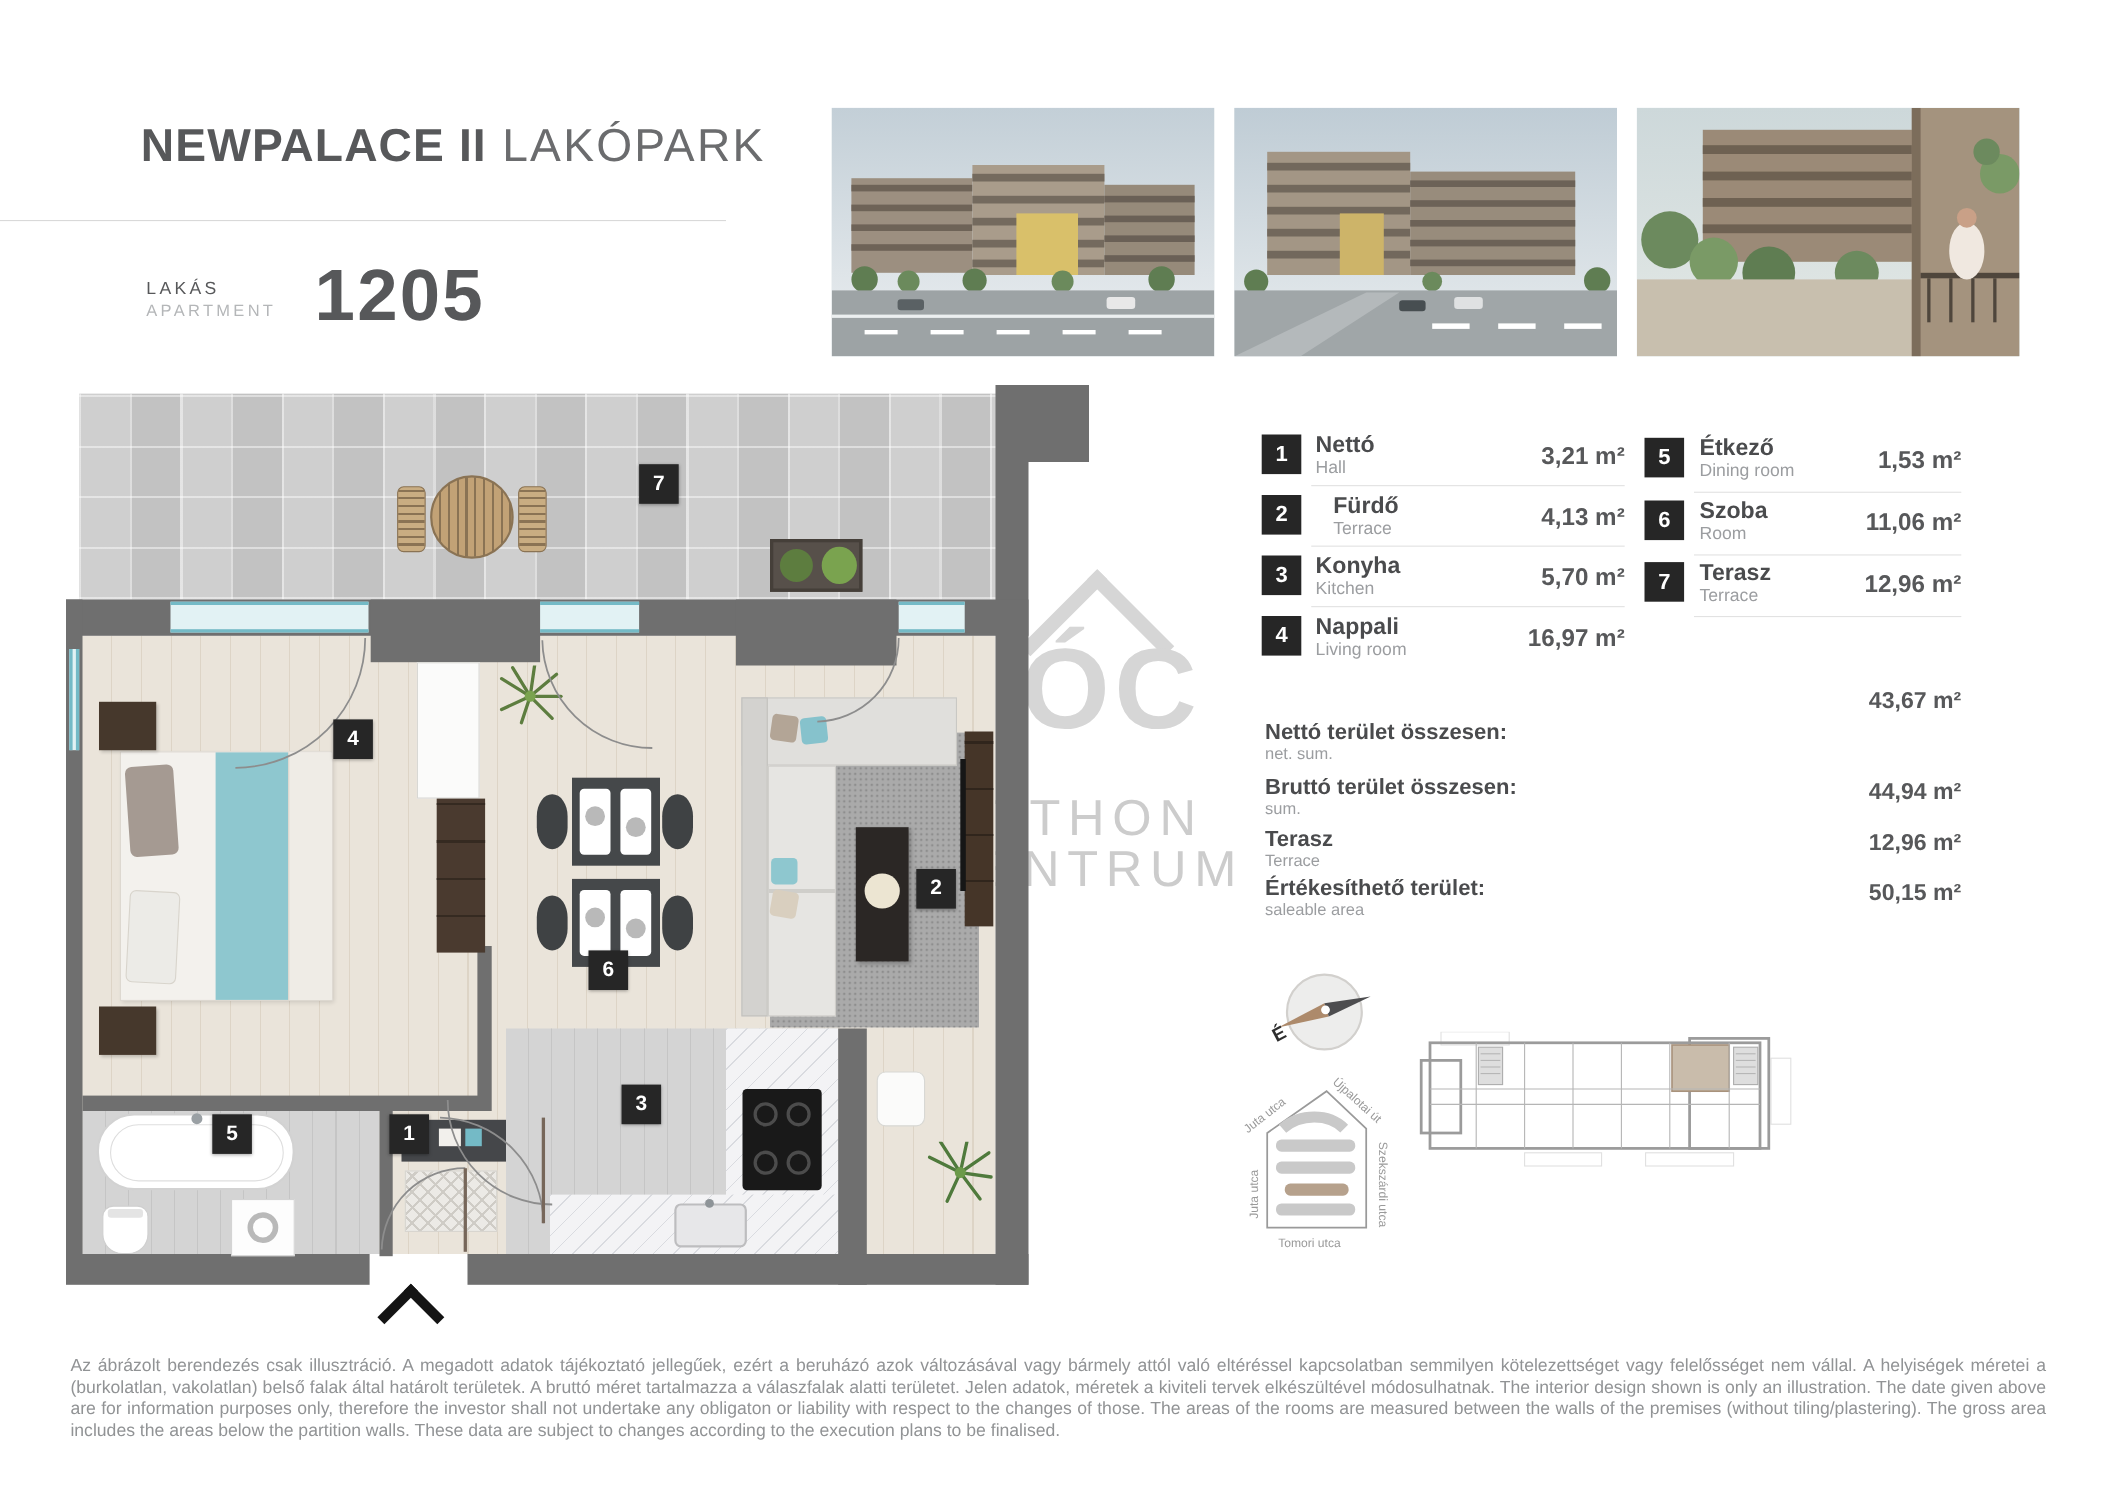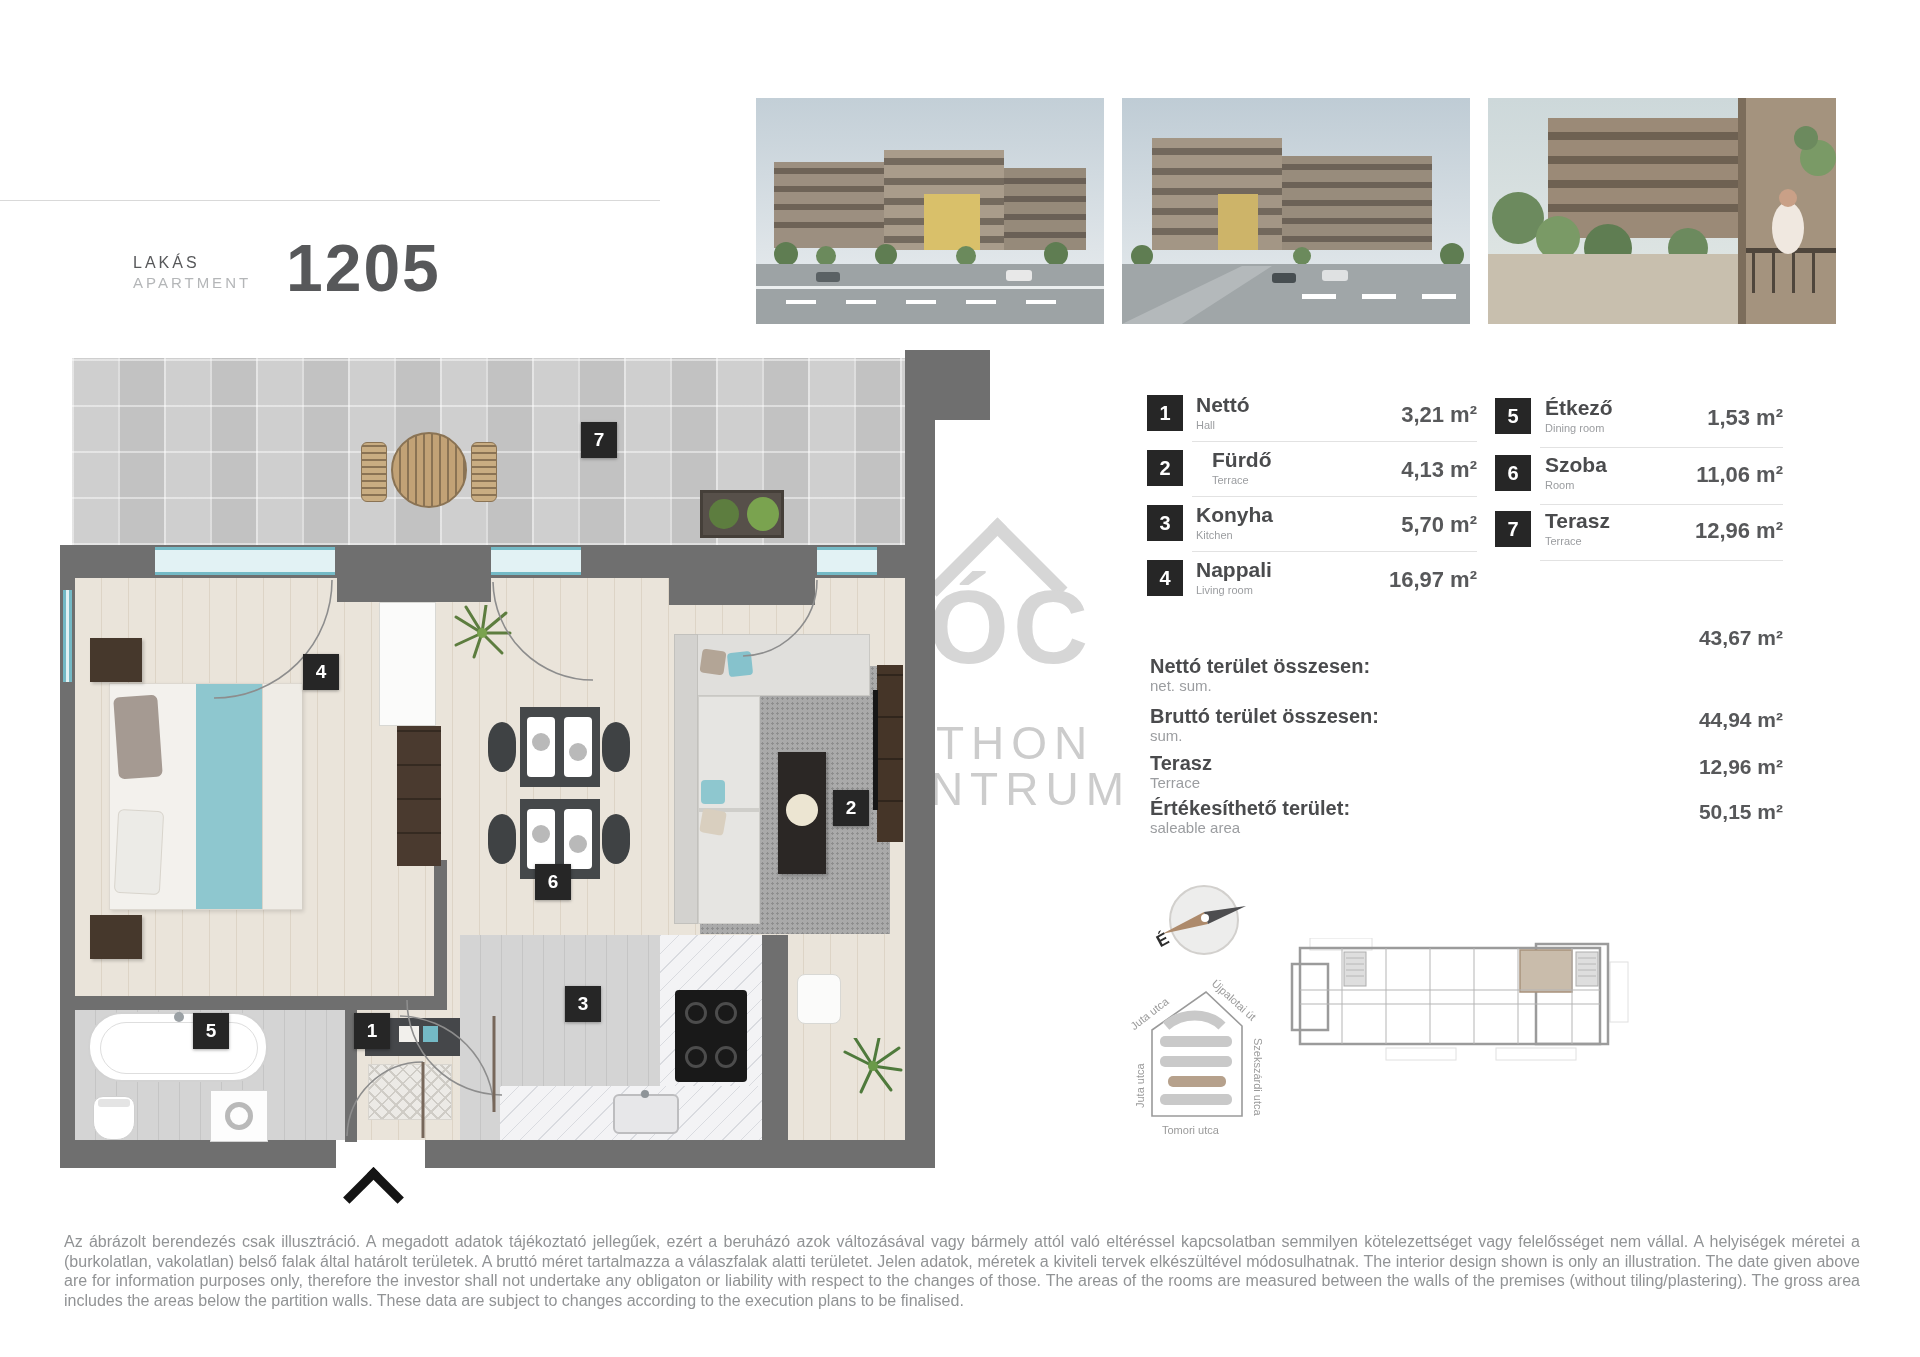--- a/index.html
+++ b/index.html
@@ -11,21 +11,21 @@
   .hr-line{left:0;top:200px;width:660px;height:1px;background:#d9d9d9;}
   .unit-lbls{left:133px;top:253px;line-height:20px;}
   .unit-hu{font-size:16px;font-weight:normal;color:#57585a;letter-spacing:3px;}
   .unit-en{font-size:15px;color:#b4b6b8;letter-spacing:3px;}
   .unit-num{left:286px;top:230px;font-size:66px;font-weight:bold;color:#57585a;letter-spacing:2px;}
   
   .photo{top:98px;width:348px;height:226px;overflow:hidden;background:#dfe5e8;}
   
   .numbox{width:36px;height:36px;background:#262626;color:#fff;font-weight:bold;font-size:20px;display:flex;align-items:center;justify-content:center;}
   .leg-name{font-size:21px;font-weight:bold;color:#4a4b4d;line-height:23px;}
-  .leg-sub{font-size:11px;color:#9b9da0;line-height:19px;}
+  .leg-sub{font-size:16px;color:#9b9da0;line-height:19px;}
   .leg-val{font-size:22px;font-weight:bold;color:#57585a;text-align:right;}
   .sep{height:1px;background:#e2e2e2;}
   
   .sum-lbl{font-size:20px;font-weight:bold;color:#4a4b4d;line-height:22px;}
   .sum-sub{font-size:15px;color:#9b9da0;line-height:18px;}
   .sum-val{font-size:21px;font-weight:bold;color:#57585a;text-align:right;width:160px;}
   
   .wm{color:#cecece;z-index:1;}
   .wm-logo{font-size:104px;font-weight:bold;letter-spacing:4px;color:#d6d6d6;}
   .wm-word{font-size:46px;font-weight:400;letter-spacing:7px;color:#cccccc;}
@@ -52,20 +52,23 @@
   
   .map-street{font-size:11px;fill:#9a9a9a;}
   
   .disc{left:64px;top:1232px;width:1796px;font-size:16px;line-height:19.5px;color:#919395;text-align:justify;}
 </style>
 </head>
 <body>
 
 <div id="page">
 
+  <div class="abs title">
+    <span>NEWPALACE II</span><span class="suffix">LAKÓPARK</span>
+  </div>
   <div class="abs hr-line"></div>
   <div class="abs unit-lbls">
     <div class="unit-hu">LAKÁS</div>
     <div class="unit-en">APARTMENT</div>
   </div>
   <div class="abs unit-num">1205</div>
 
   <div class="abs photo" style="left:756px;">
     <svg width="348" height="226" viewBox="0 0 348 226">
       <defs>

